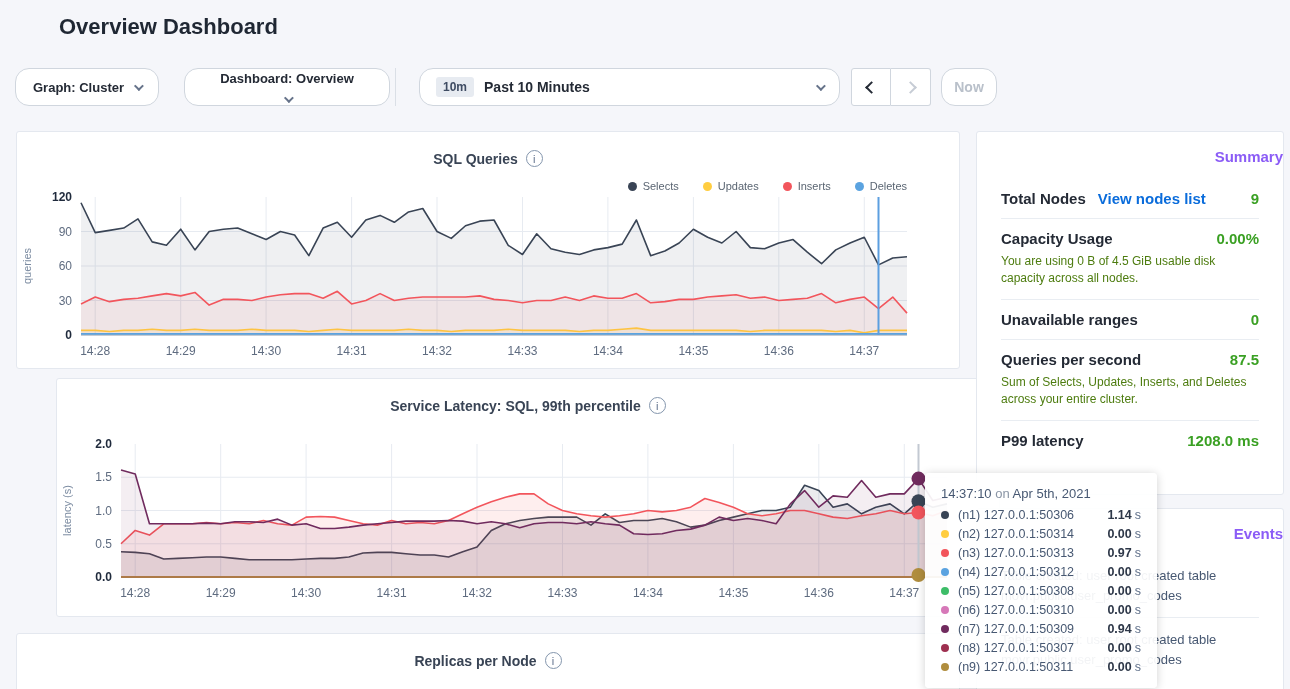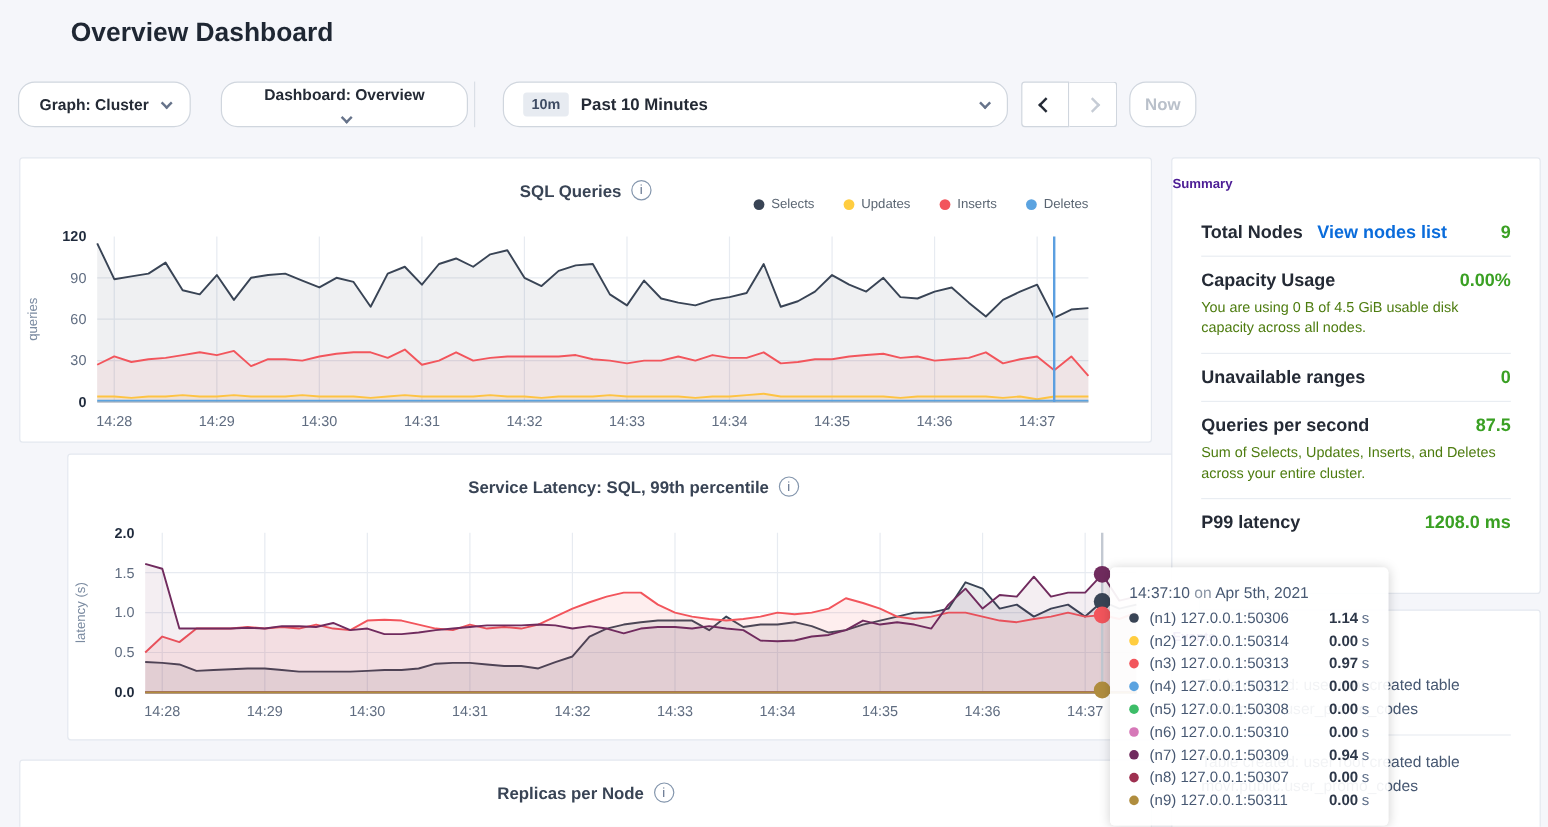--- a/index.html
+++ b/index.html
@@ -52,27 +52,27 @@
   #panel-summary { left:976px; top:131px; width:308px; height:364px; }
   #panel-events { left:976px; top:508px; width:308px; height:200px; }
 
   .chart-title-row { display:flex; align-items:center; justify-content:center; margin-top:18px; gap:8px; }
   .chart-title { font-size:14px; font-weight:700; color:#394455; }
   .info-icon {
     width:17px; height:17px; border:1px solid #8496ad; border-radius:50%;
     color:#60718c; font-size:11px; font-style:normal;
     display:inline-flex; align-items:center; justify-content:center; cursor:pointer;
   }
-  .legend { position:absolute; right:52px; top:32px; display:flex; gap:24px; }
+  .legend { position:absolute; right:52px; top:48px; display:flex; gap:24px; }
   .legend-item { display:flex; align-items:center; gap:6px; font-size:11px; color:#5a6572; cursor:pointer; }
   .legend-dot { width:9px; height:9px; border-radius:50%; display:inline-block; }
   .chart-svg { position:absolute; left:0; top:55px; }
 
   
-  .card-title { text-align:left; font-size:11px; font-weight:700; color:#4c1d95; padding-top:16px; }
+  .card-title { text-align:right; font-size:15px; font-weight:700; color:#8b5cf6; padding-top:16px; }
   .summary-body { padding:0 24px; margin-top:14px; }
   .sum-row { padding:11px 0; border-bottom:1px solid #e9edf2; }
   .sum-row:last-child { border-bottom:none; }
   .sum-head { display:flex; align-items:baseline; }
   .sum-label { font-size:15px; font-weight:700; color:#242a35; }
   .sum-link { font-size:15px; font-weight:700; color:#0a6cdb; margin-left:12px; cursor:pointer; }
   .sum-value { margin-left:auto; font-size:15px; font-weight:700; color:#3aa023; }
   .sum-desc { margin-top:6px; font-size:12px; line-height:1.45; color:#4d7c0f; }
 
   

